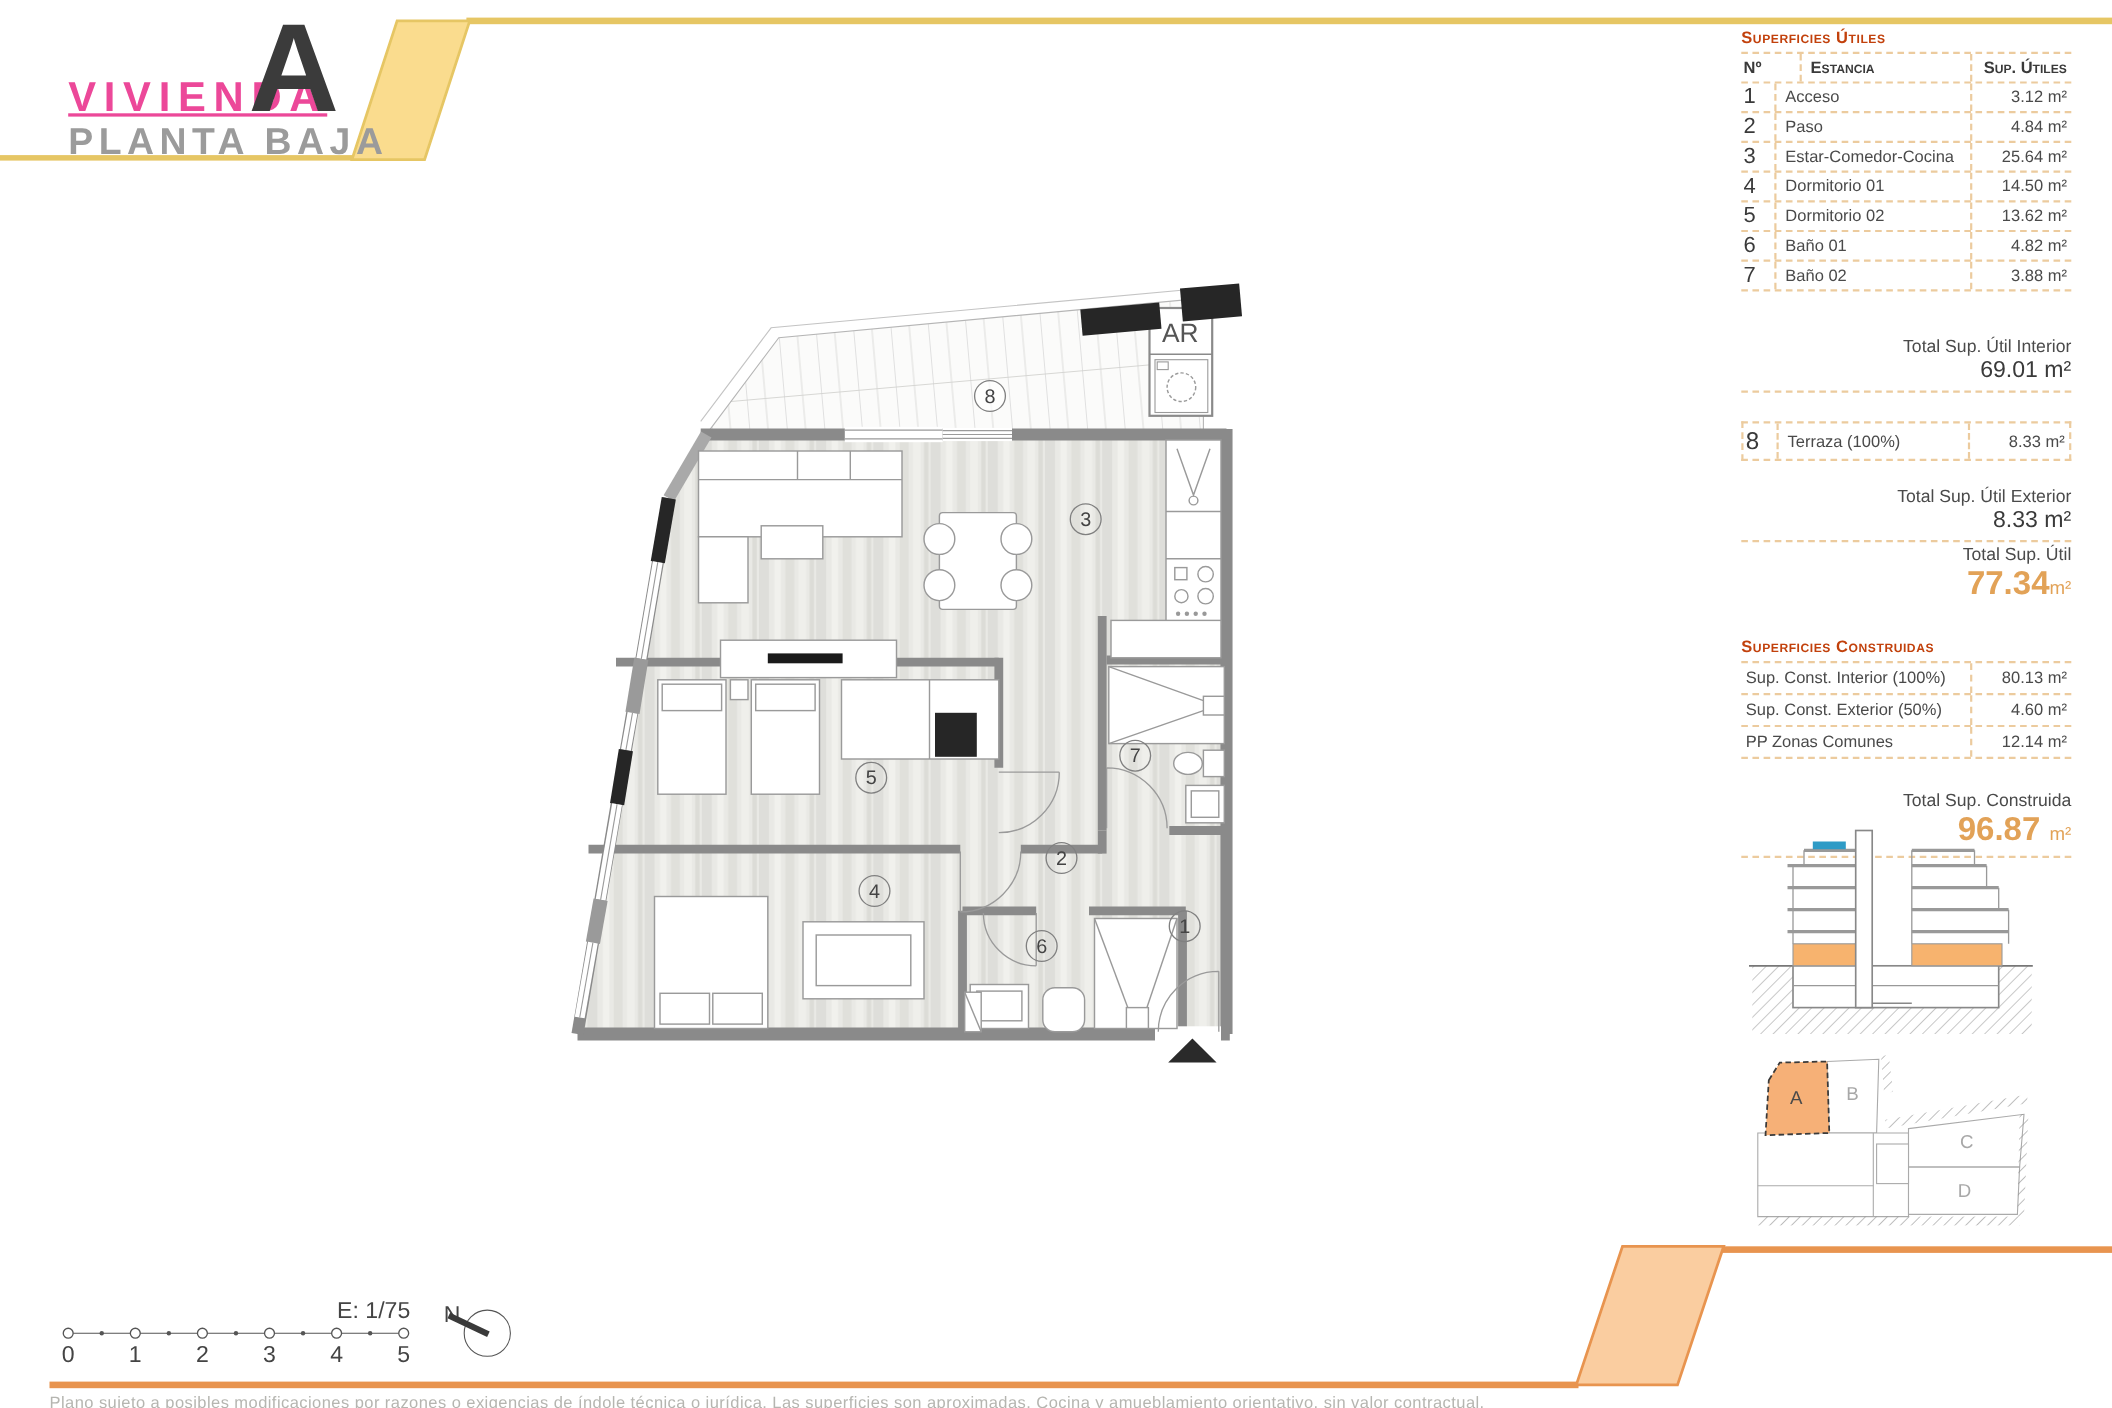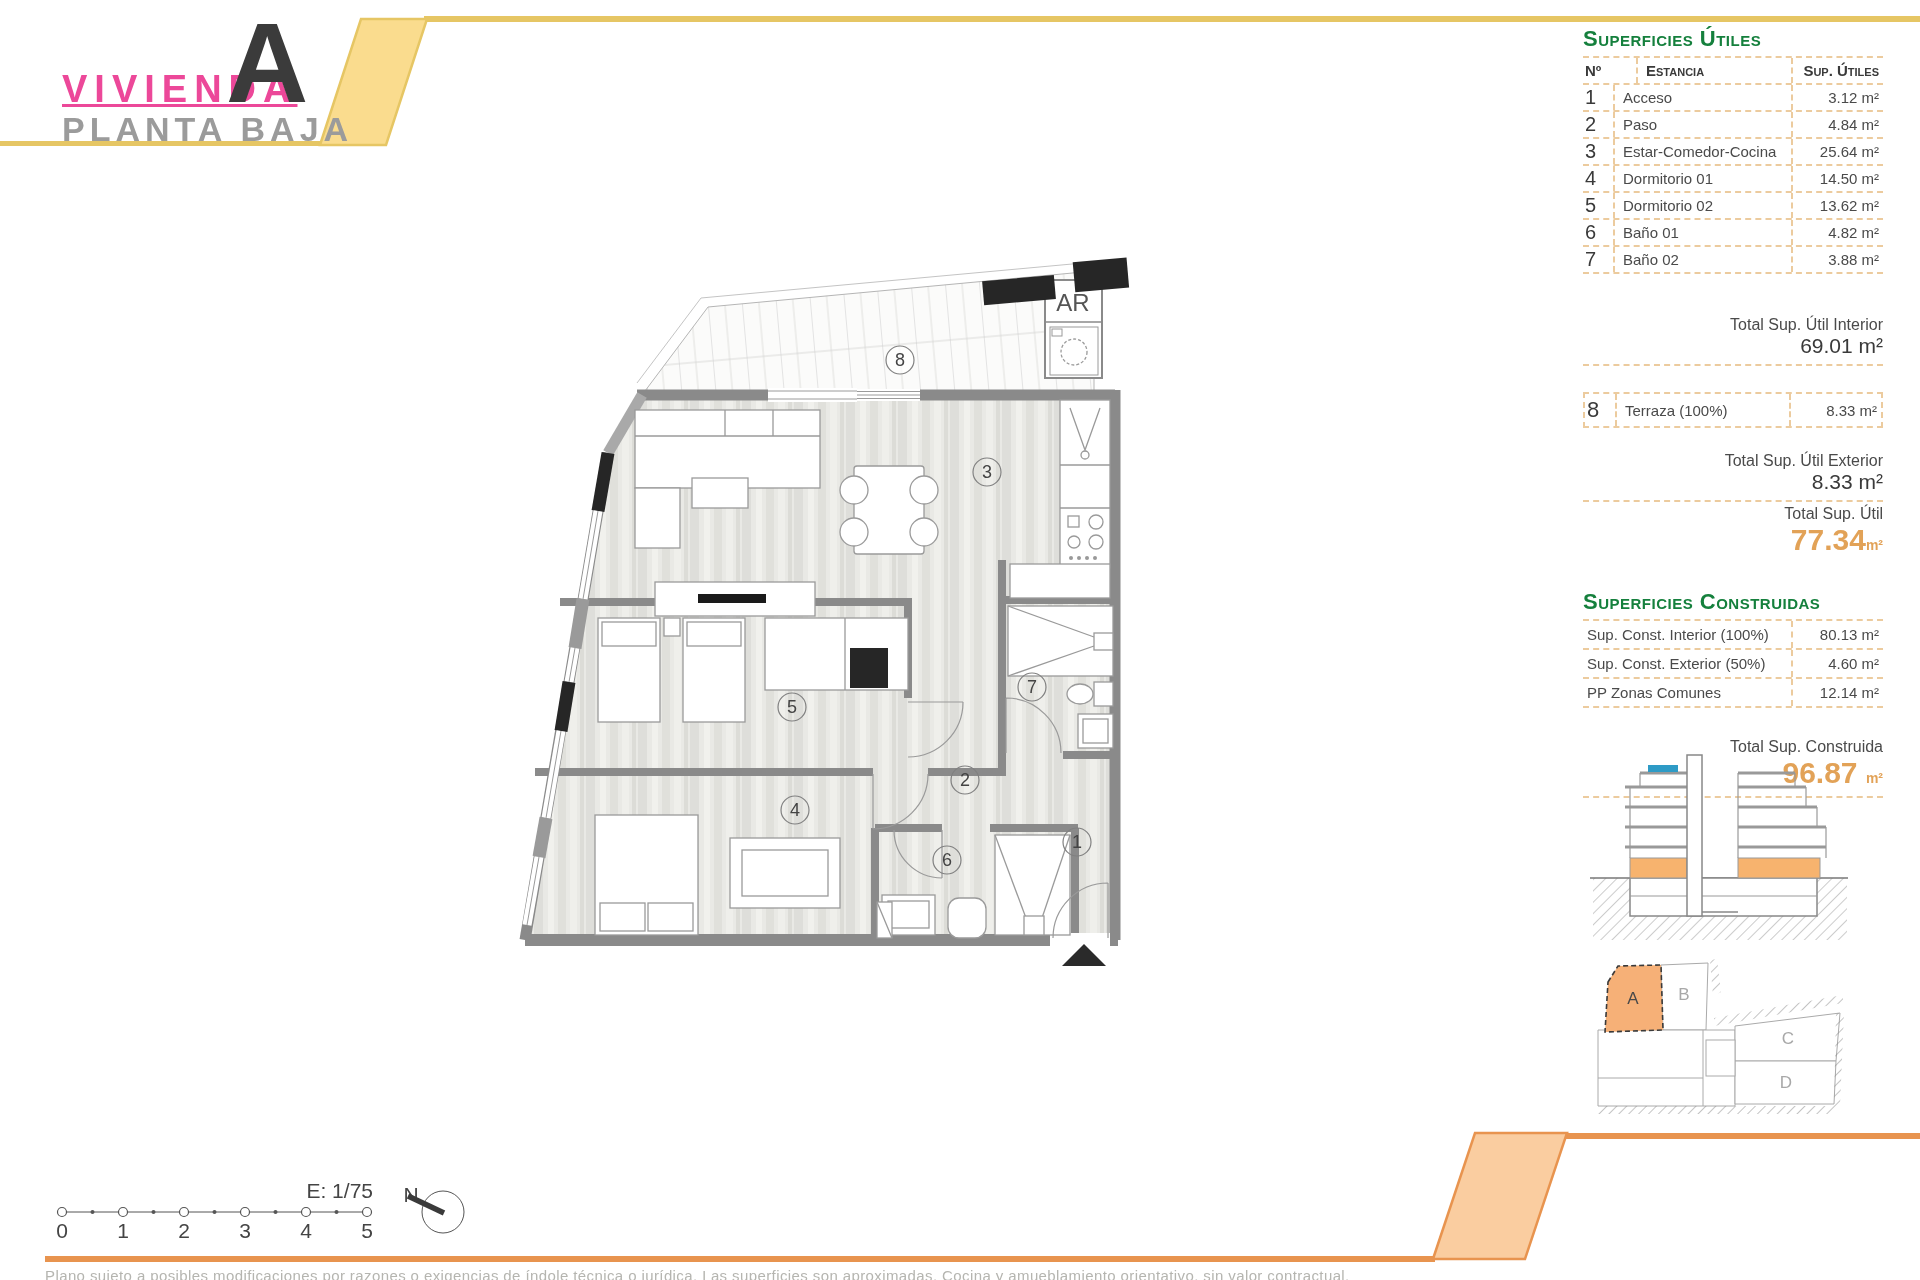--- a/index.html
+++ b/index.html
@@ -5,36 +5,36 @@
   html,body{margin:0;padding:0;background:#fff;}
   .page{position:relative;width:1920px;height:1280px;background:#fff;overflow:hidden;
         font-family:"Liberation Sans",sans-serif;color:#3a3a3a;}
   .abs{position:absolute;}
   
   .t-viv{left:62px;top:68px;font-size:38px;font-weight:bold;color:#ec4899;letter-spacing:7px;text-decoration:underline;}
   .t-letter{left:226px;top:6px;font-size:114px;font-weight:bold;color:#3b3b3b;line-height:1;}
   .t-planta{left:62px;top:110px;font-size:34px;font-weight:bold;color:#9b9b9b;letter-spacing:5px;}
   
   .panel{left:1583px;top:26px;width:300px;font-size:15px;color:#4a4a4a;}
-  .sec-title{font-variant:small-caps;font-weight:bold;font-size:22px;color:#15803d;letter-spacing:.5px;margin:0 0 4px 0;}
+  .sec-title{font-variant:small-caps;font-weight:bold;font-size:15px;color:#c2410c;letter-spacing:.5px;margin:0 0 4px 0;}
   .su-table{border-top:2px dashed var(--dash_tan);border-bottom:2px dashed var(--dash_tan);}
   .su-row{display:grid;grid-template-columns:30px 1fr 92px;align-items:center;
           border-bottom:2px dashed var(--dash_tan);min-height:25px;}
   .su-row:last-child{border-bottom:none;}
   .su-head{font-variant:small-caps;font-weight:bold;color:#3a3a3a;font-size:15px;gap:23px;}
   .cell-no{font-size:20px;color:#3a3a3a;padding-left:2px;}
   .cell-room{padding-left:8px;border-left:2px dashed var(--dash_tan);align-self:stretch;display:flex;align-items:center;}
   .cell-area{text-align:right;padding-right:4px;border-left:2px dashed var(--dash_tan);align-self:stretch;display:flex;align-items:center;justify-content:flex-end;}
   .tot{display:flex;justify-content:space-between;align-items:flex-end;
        border-bottom:2px dashed var(--dash_tan);padding-bottom:6px;flex-direction:column;}
   .tot-label{font-size:16px;}
   .tot-value{font-size:21px;color:#3a3a3a;}
   .tot-orange .tot-value{font-size:30px;color:var(--value_orange);font-weight:bold;}
   .tot-orange{border-bottom:none;}
-  .unit-small{font-size:14px;font-weight:bold;}
+  .unit-small{font-size:17px;font-weight:normal;}
   .terr-box{display:grid;grid-template-columns:30px 1fr 92px;align-items:center;
             border:2px dashed var(--dash_tan);min-height:32px;margin-top:26px;}
   .terr-no{font-size:22px;color:#3a3a3a;padding-left:2px;}
   .sc-table{border-top:2px dashed var(--dash_tan);border-bottom:2px dashed var(--dash_tan);}
   .sc-row{display:grid;grid-template-columns:1fr 92px;align-items:center;border-bottom:2px dashed var(--dash_tan);min-height:27px;}
   .sc-row:last-child{border-bottom:none;}
   .sc-label{padding-left:4px;}
   .sc-value{text-align:right;padding-right:4px;border-left:2px dashed var(--dash_tan);align-self:stretch;display:flex;align-items:center;justify-content:flex-end;}
   
   .fineprint{left:45px;top:1267px;width:1500px;font-size:15px;color:#b5b5b0;letter-spacing:.4px;}

